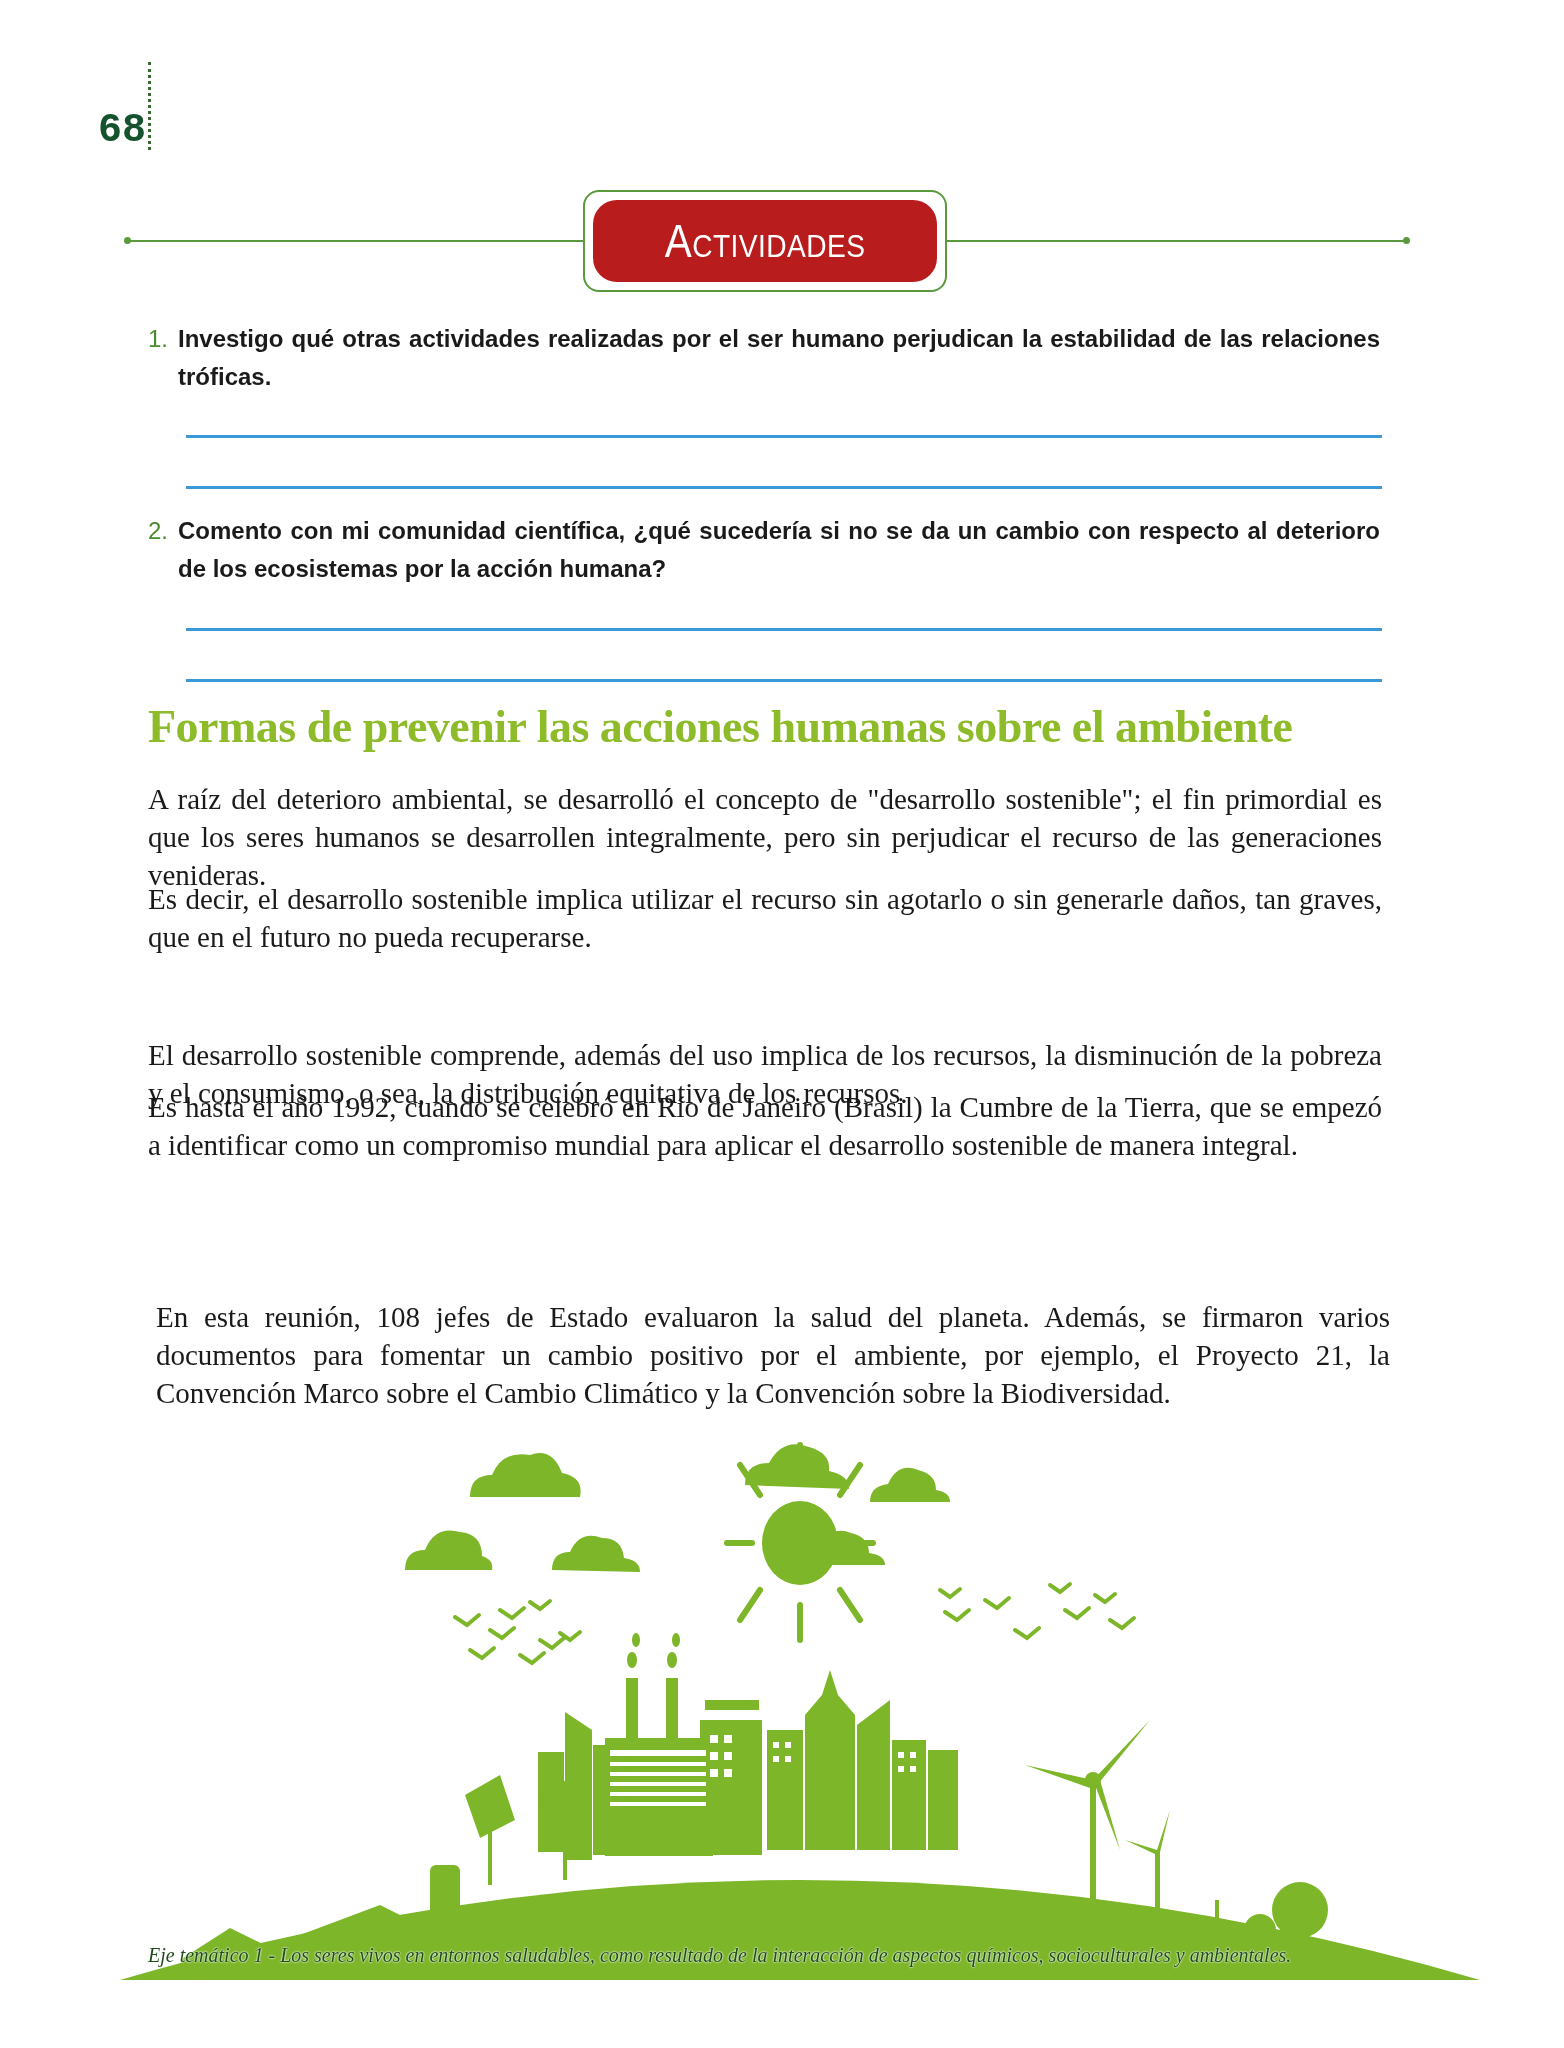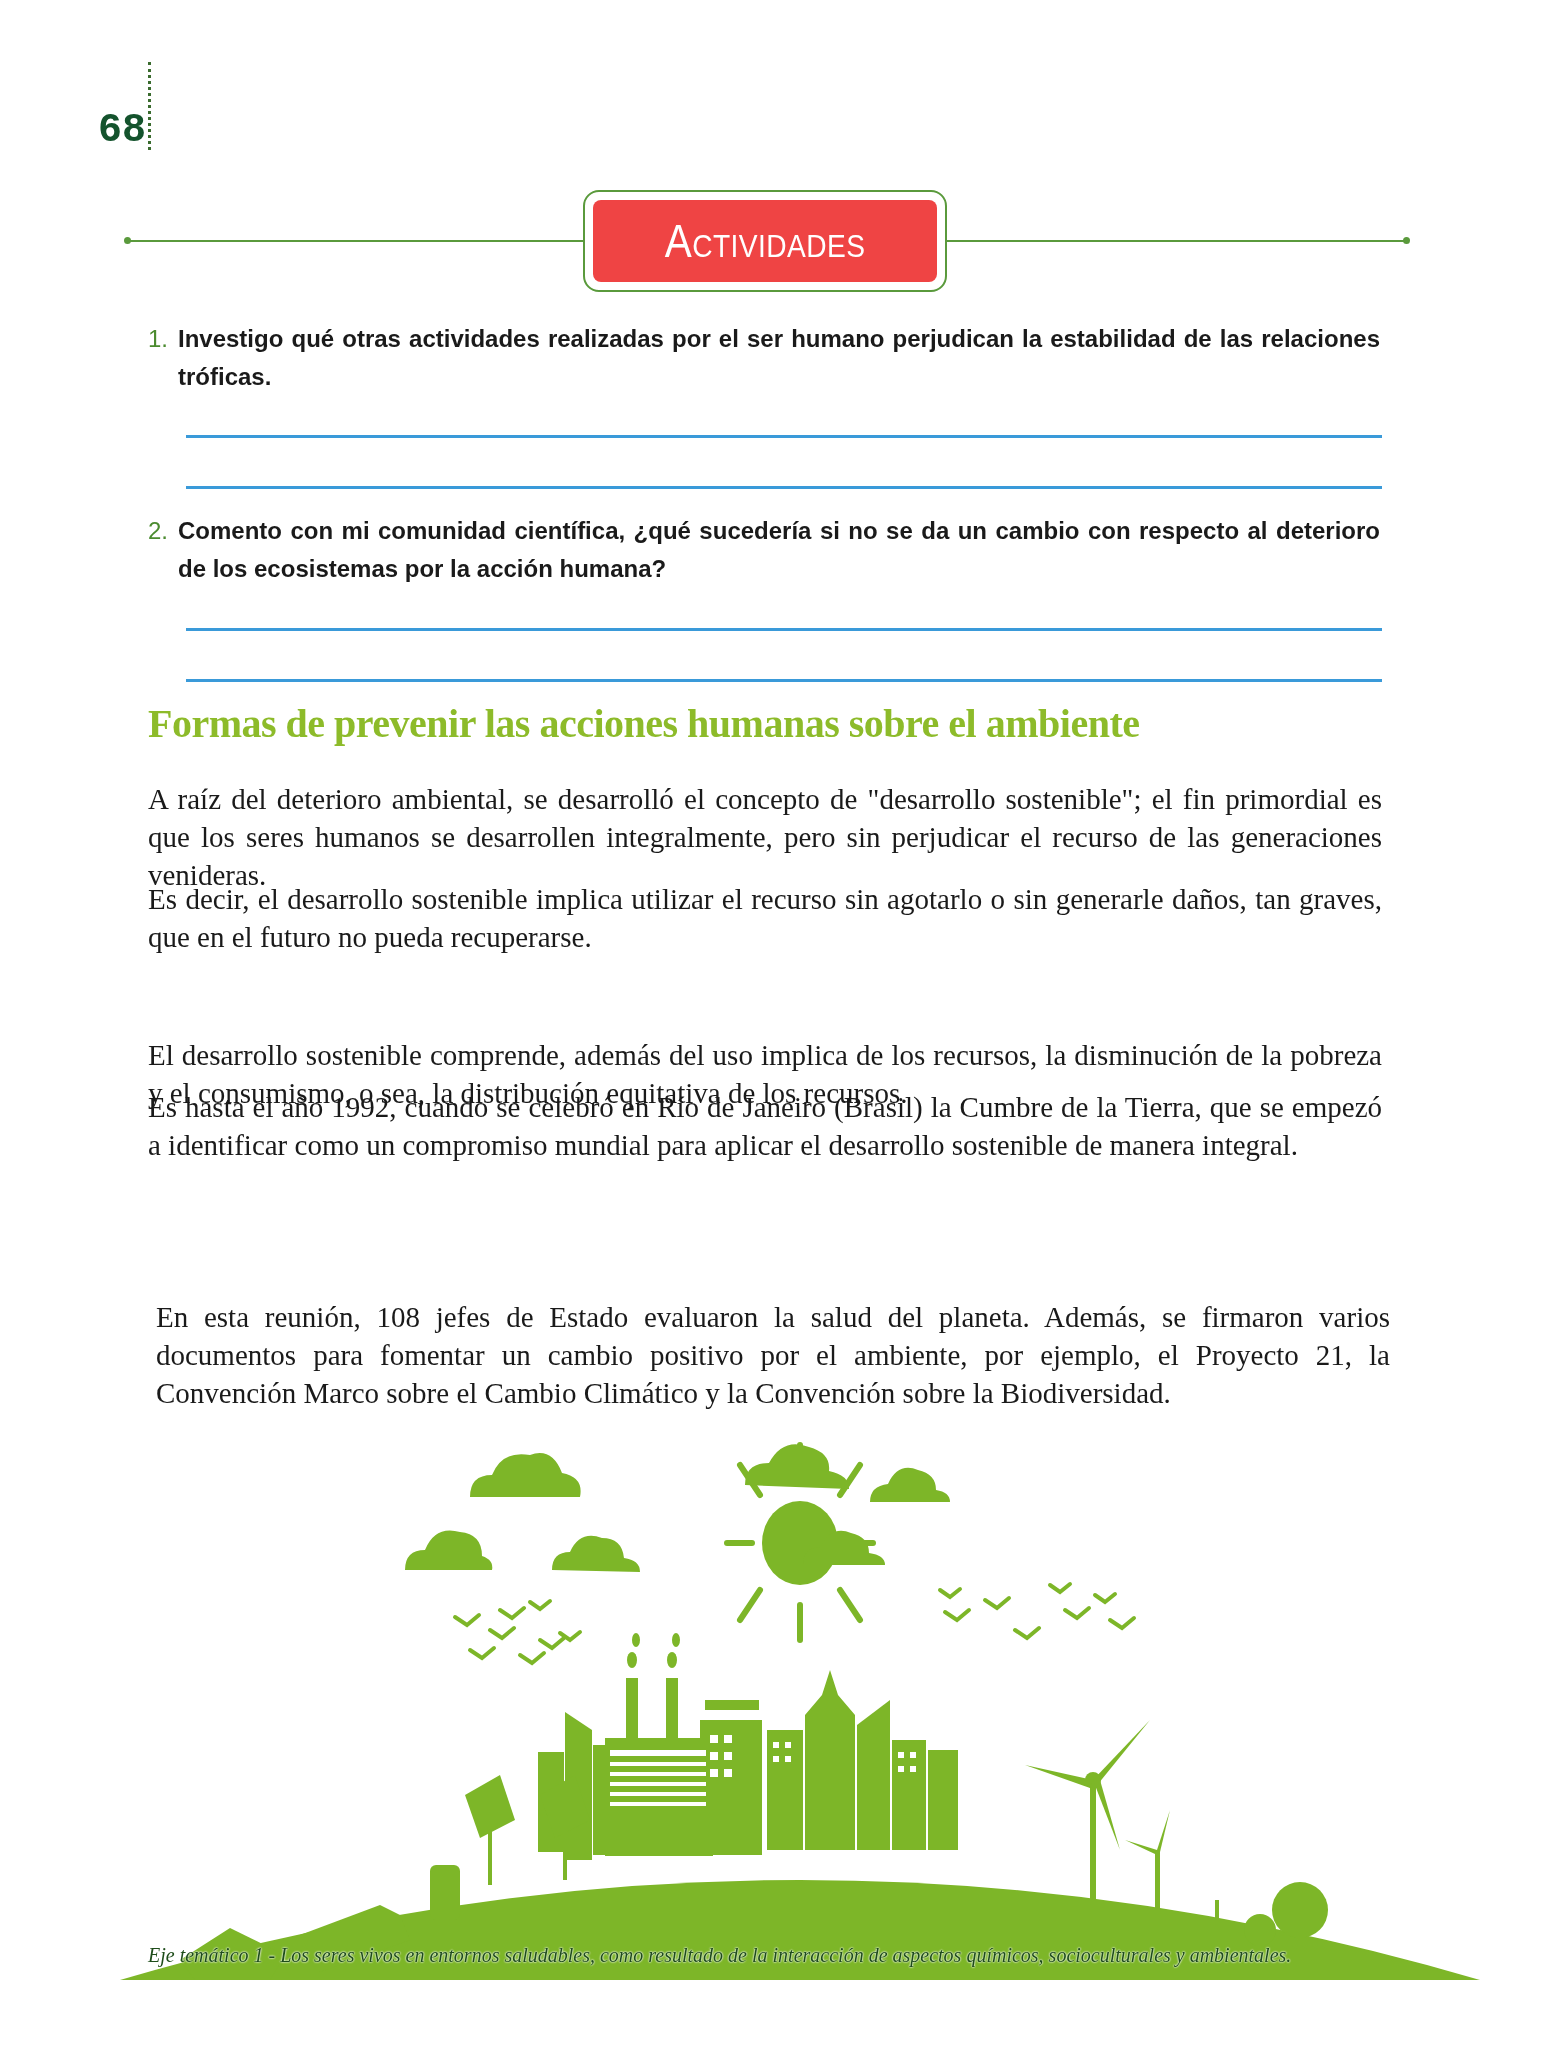--- a/index.html
+++ b/index.html
@@ -6,29 +6,29 @@
   body { width:1564px; height:2048px; position:relative; overflow:hidden; font-family:"Liberation Serif", serif; color:#1a1a1a; }
 
   .page-number { position:absolute; left:98px; top:108px; font-family:Liberation Mono, monospace; font-weight:bold; font-size:40px; color:#14532d; }
   .page-dots { position:absolute; left:148px; top:62px; height:88px; border-left:3px dotted #3a6b2e; }
 
   .section-rule { position:absolute; left:128px; right:158px; top:240px; height:2px; background:#5a9a3c; }
   .section-rule::before, .section-rule::after { content:""; position:absolute; top:-3px; width:7px; height:7px; border-radius:50%; background:#5a9a3c; }
   .section-rule::before { left:-4px; } .section-rule::after { right:-4px; }
 
   .banner-outer { position:absolute; left:583px; top:190px; width:360px; height:98px; border:2px solid #5a9a3c; border-radius:16px; background:#fff; }
-  .banner-inner { position:absolute; left:8px; top:8px; right:8px; bottom:8px; background:#ef4444; border-radius:8px; display:flex; align-items:center; justify-content:center; }
+  .banner-inner { position:absolute; left:8px; top:8px; right:8px; bottom:8px; background:#b91c1c; border-radius:24px; display:flex; align-items:center; justify-content:center; }
   .banner-title { font-family:"Liberation Sans", sans-serif; color:#fff; font-size:46px; letter-spacing:0.5px; font-variant:small-caps; transform:scaleX(0.88); }
 
   .activity { position:absolute; left:148px; width:1232px; font-family:"Liberation Sans", sans-serif; font-weight:bold; font-size:24px; line-height:38px; color:#1a1a1a; }
   .activity .num { position:absolute; left:0; color:#4b8b2f; font-weight:normal; }
   .activity .text { display:block; padding-left:30px; text-align:justify; text-align-last:left; }
   .answer-line { position:absolute; left:186px; width:1196px; height:3px; background:#3a9ad9; }
 
-  .section-heading { position:absolute; left:148px; top:700px; font-family:"Liberation Serif", serif; font-weight:bold; font-size:40px; color:#8dbb2a; letter-spacing:-0.5px; white-space:nowrap; }
+  .section-heading { position:absolute; left:148px; top:700px; font-family:"Liberation Serif", serif; font-weight:bold; font-size:46px; color:#8dbb2a; letter-spacing:-0.5px; white-space:nowrap; }
 
   .para { position:absolute; left:148px; width:1234px; font-family:"Liberation Serif", serif; font-size:29px; line-height:38px; text-align:justify; text-align-last:left; color:#1a1a1a; }
 
   .illustration { position:absolute; left:0; top:1440px; width:1564px; height:540px; }
 
   .footer-text { position:absolute; left:148px; top:1944px; font-family:"Liberation Serif", serif; font-style:italic; font-size:20px; color:#1e4d1a; white-space:nowrap; text-shadow:0 0 2px #fff, 0 0 2px #fff; }
 </style>
 </head>
 <body>
 

